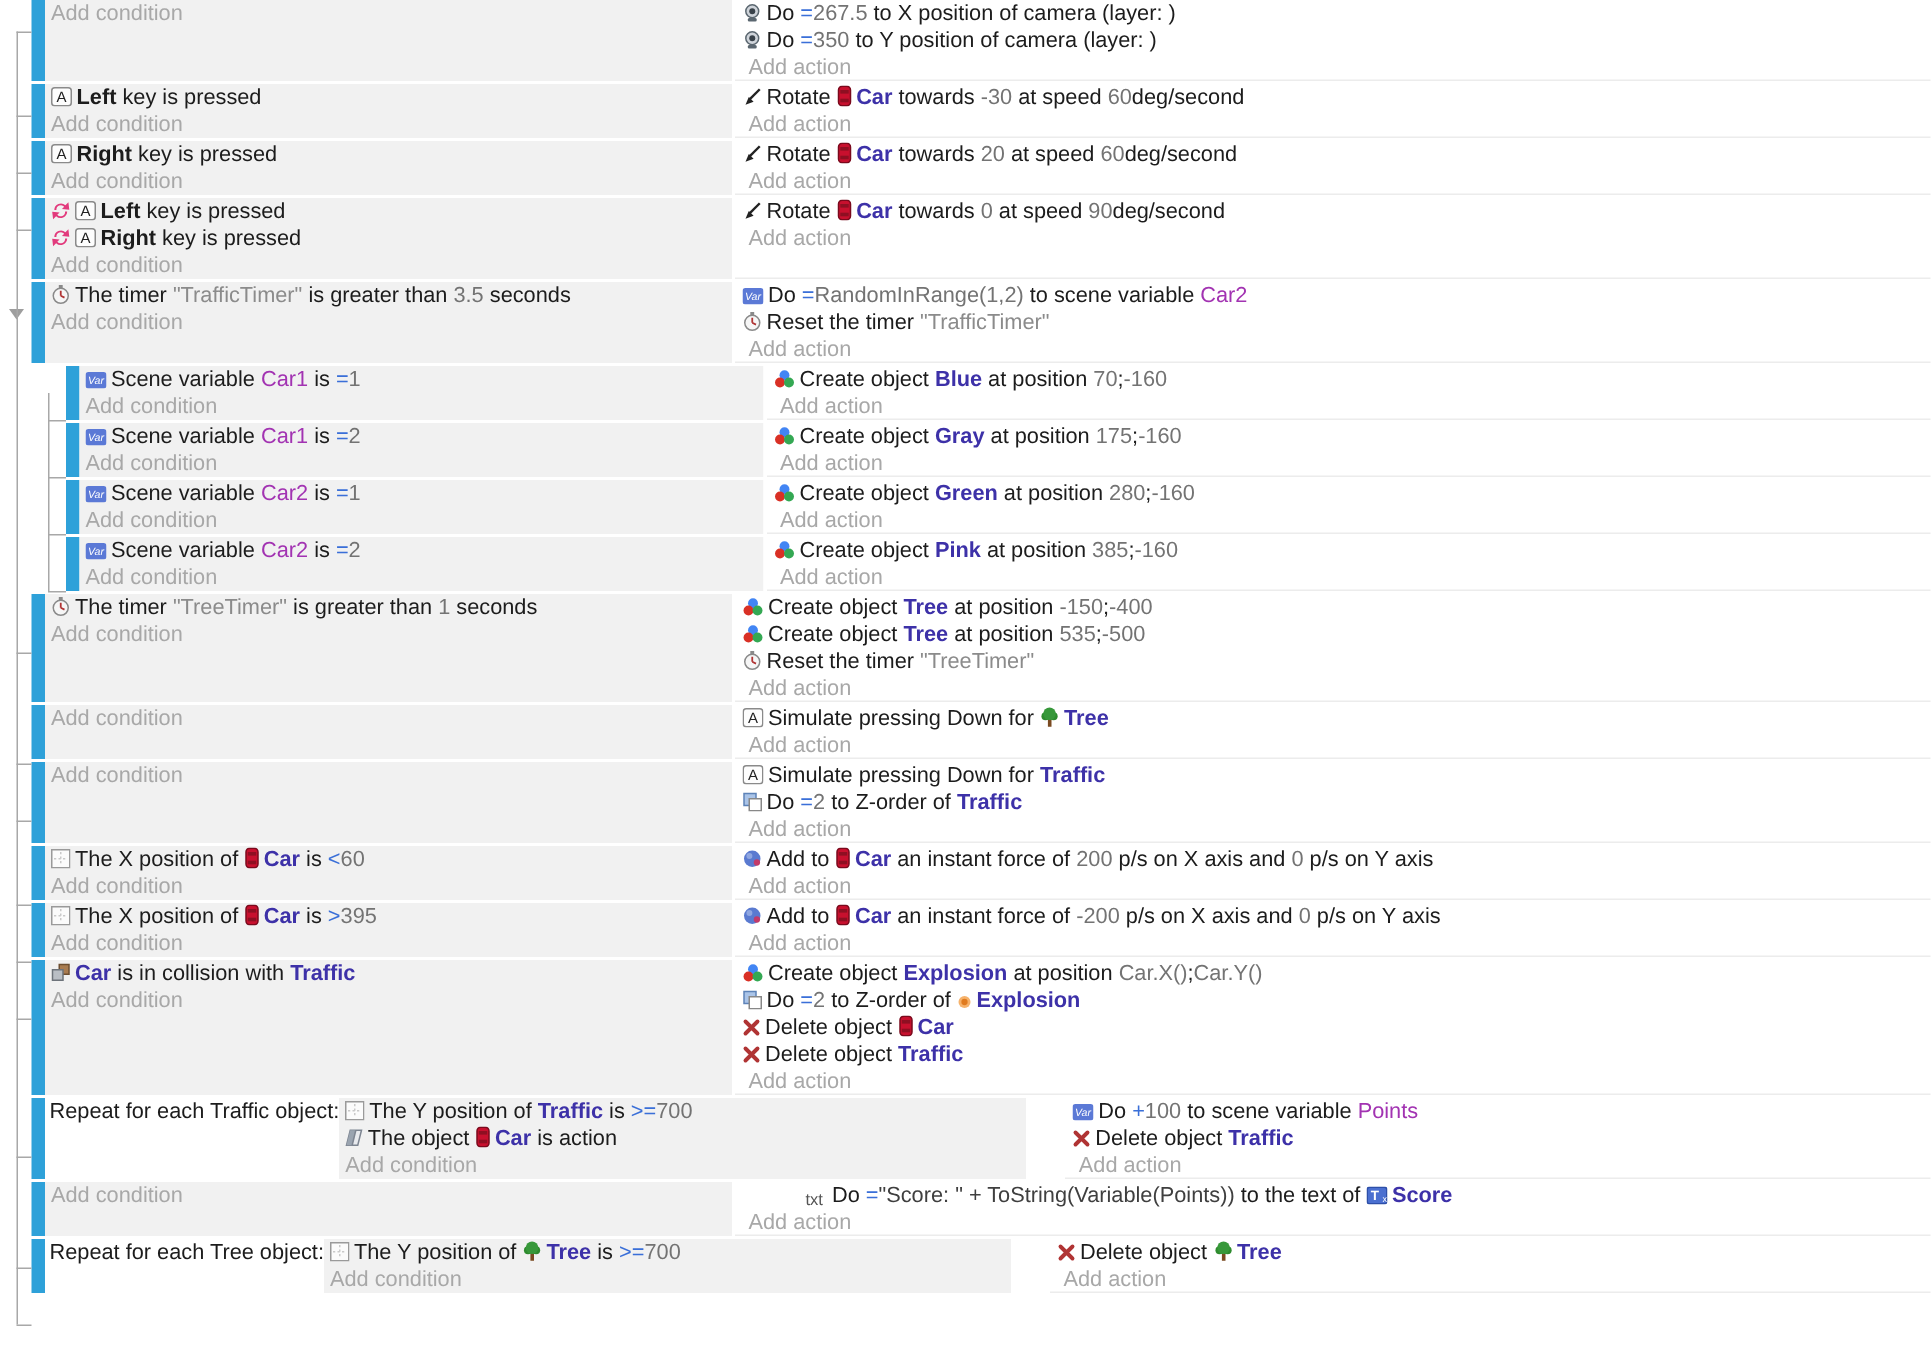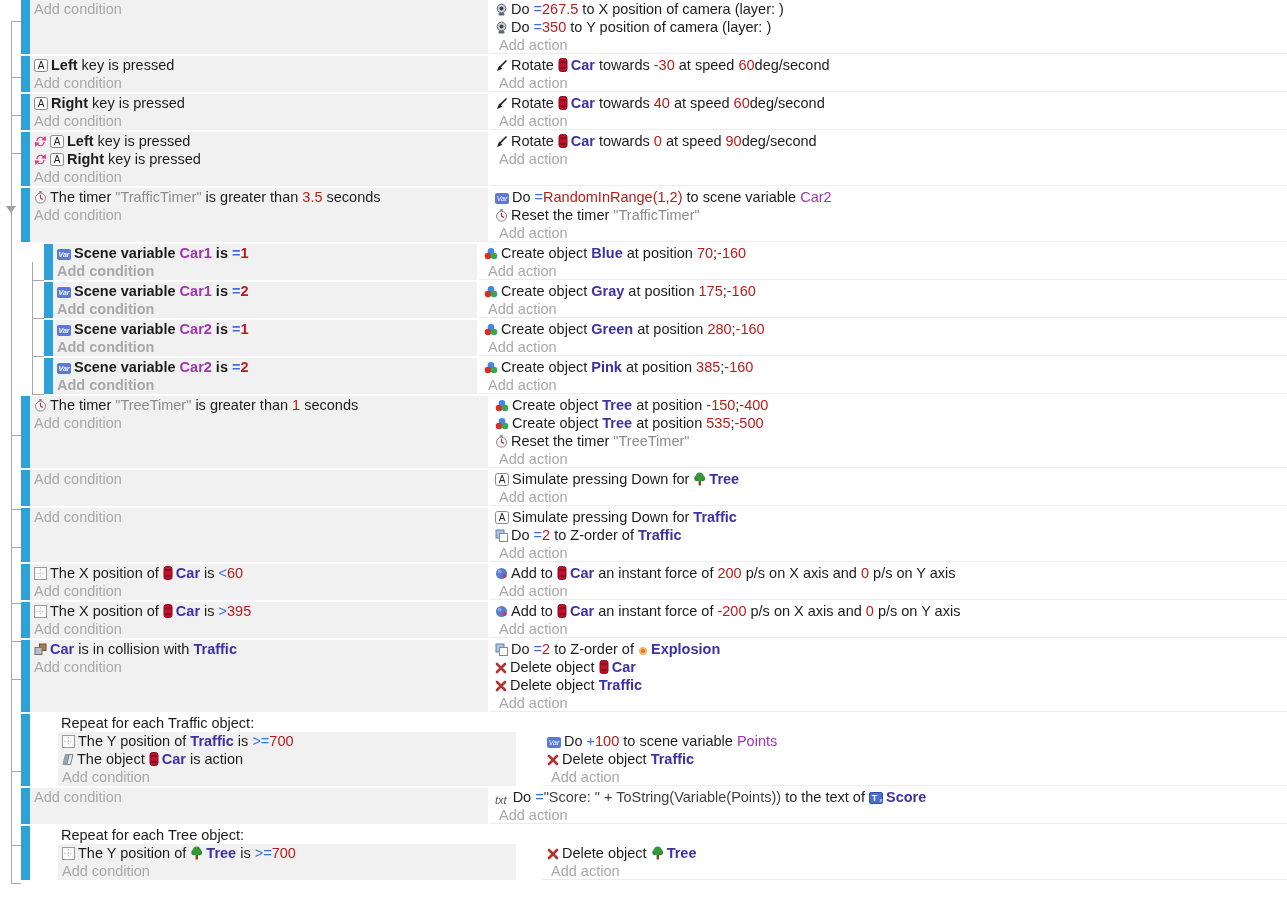--- a/index.html
+++ b/index.html
@@ -4,42 +4,42 @@
 <style>
   html,body{margin:0;padding:0;background:#ffffff;}
   body{width:1287px;height:912px;overflow:hidden;font-family:"Liberation Sans",sans-serif;font-size:14.5px;color:#1c1c1c;}
   #sheet{position:relative;width:1287px;}
   .evt{display:flex;margin-bottom:2px;align-items:stretch;}
   .spacer0{width:21px;flex:none;}
   .spacer1{width:44px;flex:none;}
   .bar{width:9px;flex:none;background:var(--bar,#2ea1d9);}
   .cond{flex:none;background:var(--condbg,#f1f1f1);}
   .cond0{width:458px;}
-  .cond1{width:424px;font-weight:bold;}
+  .cond1{width:456px;}
   .gap{width:2px;flex:none;background:#fff;}
   .act{flex:1;background:#ffffff;box-shadow:inset 0 -1px 0 #ececec;}
   .repeat-body{display:flex;align-items:center;flex:1;gap:12px;}
-  .repeat-col{display:flex;flex-direction:column;flex:1;margin-left:28px;}
+  .repeat-col{display:flex;flex-direction:row;flex:1;}
   .repeat-header{height:18px;line-height:18px;background:#fff;padding-left:3px;white-space:nowrap;}
   .row{height:18px;line-height:18px;white-space:nowrap;overflow:hidden;}
   .crow{padding-left:4px;}
   .arow{padding-left:5px;}
   .addlink{color:#a8a8a8;}
   .addc{padding-left:4px;}
   .adda{padding-left:9px;}
   .sg-k{color:#1c1c1c;}
   .sg-b{color:#1c1c1c;font-weight:bold;margin-top:37px;}
   .sg-o{color:#3d31a8;font-weight:bold;}
-  .sg-g{color:#b91c1c;}
+  .sg-g{color:#737373;}
   .sg-op{color:#3a6fd8;}
   .sg-v{color:#a233b2;}
   .sg-q{color:#8b8b8b;}
   .sg-e{color:#3f3f3f;}
   .ic{display:inline-block;vertical-align:-2px;margin-right:3px;}
-  .txticon{display:inline-block;font-style:italic;color:#555;font-size:11px;margin-right:3px;}
+  .txticon{display:inline-block;color:#555;font-size:11px;margin-right:3px;margin-left:42px;}
   .tl{position:absolute;background:#a8a8a8;}
   .tri{position:absolute;width:0;height:0;border-left:5px solid transparent;border-right:5px solid transparent;border-top:7px solid #9e9e9e;}
   #overlay{position:absolute;left:0;top:0;right:0;bottom:0;pointer-events:none;}
 </style>
 </head>
 <body>
 
 <div id="sheet">
   <div id="events-root">
       <div class="evt evt-root">
@@ -98,21 +98,21 @@
         </div>
         <div class="gap"></div>
         <div class="act">
           <div class="row arow"><span class="ic"><svg width="13" height="13">
                 <path d="M11.5 1.5 L4.4 8.6" stroke="#222" stroke-width="1.6"></path>
                 <path d="M2 11.9 L7.4 9.8 4.2 6.6 Z" fill="#222"></path>
               </svg></span><span class="sg-k">Rotate </span><span class="ic"><svg width="10" height="14">
                 <rect x="1" y="0.5" width="8" height="13" rx="2.5" fill="#c8102e" stroke="#7a0a1d"></rect>
                 <rect x="2.2" y="3" width="5.6" height="2.4" fill="#8e0f22"></rect>
                 <rect x="2.2" y="8.8" width="5.6" height="2.4" fill="#8e0f22"></rect>
-              </svg></span><span class="sg-o">Car</span><span class="sg-k"> towards </span><span class="sg-g">40</span><span class="sg-k"> at speed </span><span class="sg-g">60</span><span class="sg-k">deg/second</span></div>
+              </svg></span><span class="sg-o">Car</span><span class="sg-k"> towards </span><span class="sg-g">20</span><span class="sg-k"> at speed </span><span class="sg-g">60</span><span class="sg-k">deg/second</span></div>
           <div class="row addlink adda">Add action</div>
         </div>
       </div>
       <div class="evt evt-root">
         <div class="spacer0"></div>
         <div class="bar"></div>
         <div class="cond cond0">
           <div class="row crow"><span class="ic"><svg width="13" height="13" viewBox="0 0 13 13">
                 <g fill="#e23a7c">
                   <path d="M2.2 6 A4.4 4.4 0 0 1 9.6 2.9 L11.6 0.9 12.2 5.8 7.3 5.3 8.8 3.8 A3 3 0 0 0 3.6 6 Z"></path>
@@ -382,20 +382,25 @@
         <div class="bar"></div>
         <div class="cond cond0">
           <div class="row crow"><span class="ic"><svg width="13" height="13">
                 <rect x="5.5" y="1" width="6.5" height="6.5" fill="#a97c50" stroke="#6e4f30"></rect>
                 <rect x="1" y="4.5" width="7" height="7" fill="#b9bec4" stroke="#6d737a"></rect>
               </svg></span><span class="sg-o">Car</span><span class="sg-k"> is in collision with </span><span class="sg-o">Traffic</span></div>
           <div class="row addlink addc">Add condition</div>
         </div>
         <div class="gap"></div>
         <div class="act">
+          <div class="row arow"><span class="ic"><svg width="14" height="13">
+                <circle cx="7" cy="4.2" r="3.3" fill="#4285f4"></circle>
+                <circle cx="4" cy="9" r="3.3" fill="#d93025"></circle>
+                <circle cx="10" cy="9" r="3.3" fill="#34a853"></circle>
+              </svg></span><span class="sg-k">Create object </span><span class="sg-o">Explosion</span><span class="sg-k"> at position </span><span class="sg-g">Car.X()</span><span class="sg-k">;</span><span class="sg-g">Car.Y()</span></div>
           <div class="row arow"><span class="ic"><svg width="13" height="13">
                 <rect x="1" y="1" width="8" height="8" fill="#aac4e8" stroke="#5d83b8"></rect>
                 <rect x="4.5" y="4.5" width="8" height="8" fill="#ffffff" stroke="#888"></rect>
               </svg></span><span class="sg-k">Do </span><span class="sg-op">=</span><span class="sg-g">2</span><span class="sg-k"> to Z-order of </span><span class="ic"><svg width="10" height="10">
                 <circle cx="5" cy="5" r="4" fill="#f6b26b"></circle>
                 <circle cx="5" cy="5" r="2.1" fill="#e07b1f"></circle>
               </svg></span><span class="sg-o">Explosion</span></div>
           <div class="row arow"><span class="ic"><svg width="12" height="12">
                 <path d="M2 2 L10 10 M10 2 L2 10" stroke="#b03434" stroke-width="2.6" stroke-linecap="round"></path>
               </svg></span><span class="sg-k">Delete object </span><span class="ic"><svg width="10" height="14">

